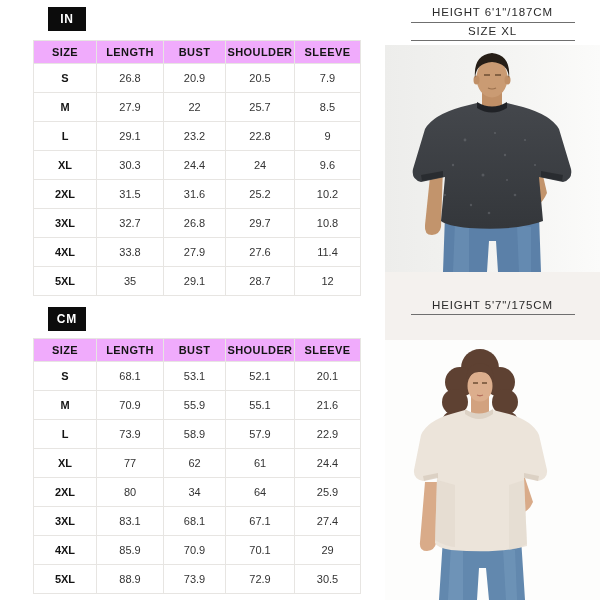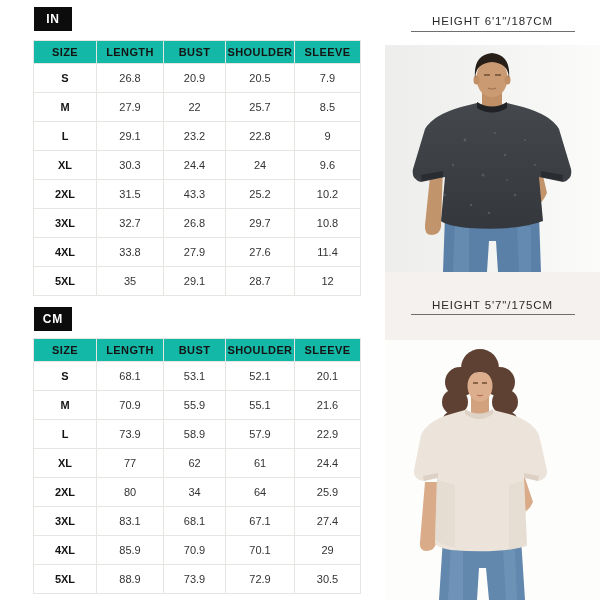--- a/index.html
+++ b/index.html
@@ -2,21 +2,21 @@
 <html><head>
 <meta charset="utf-8">
 <style>
   html,body{margin:0;padding:0;background:#ffffff;}
   .canvas{
     position:relative;width:600px;height:600px;background:#ffffff;
     font-family:"Liberation Sans",sans-serif;color:#1c1c1c;overflow:hidden;
   }
   
   .unit-badge{
-    position:absolute;left:34px;width:38px;height:24px;background:#0c0c0c;color:#fff;
+    position:absolute;left:48px;width:38px;height:24px;background:#0c0c0c;color:#fff;
     font-size:12px;font-weight:bold;letter-spacing:.8px;
     display:flex;align-items:center;justify-content:center;
   }
   #badge-in{top:7px}
   #badge-cm{top:307px}
   
   .size-table{
     position:absolute;left:33px;width:327px;border-collapse:collapse;table-layout:fixed;
     font-size:11px;color:#242424;background:#fff;
   }
@@ -24,21 +24,21 @@
   #table-cm{top:338px}
   .size-table col:nth-child(1){width:63px}
   .size-table col:nth-child(2){width:67px}
   .size-table col:nth-child(3){width:62px}
   .size-table col:nth-child(4){width:69px}
   .size-table col:nth-child(5){width:66px}
   .size-table th,.size-table td{
     border:1px solid #e7e5e2;text-align:center;vertical-align:middle;padding:0;
   }
   .size-table thead th{
-    background:#14b8a6;font-weight:bold;letter-spacing:.4px;height:22px;font-size:11px;color:#141414;
+    background:#f0abfc;font-weight:bold;letter-spacing:.4px;height:22px;font-size:11px;color:#141414;
   }
   .size-table tbody th{font-weight:bold;height:28px;color:#141414;}
   .size-table tbody td{font-weight:normal;height:28px;color:#333;}
   
   .info-block{
     position:absolute;left:385px;width:215px;
     display:flex;flex-direction:column;align-items:center;justify-content:center;
   }
   #info-top{top:0;height:45px;background:#ffffff;}
   #info-bottom{top:272px;height:68px;background:#f4f1ee;}
@@ -101,21 +101,21 @@
         <tr>
           <th>XL</th>
           <td>30.3</td>
           <td>24.4</td>
           <td>24</td>
           <td>9.6</td>
         </tr>
         <tr>
           <th>2XL</th>
           <td>31.5</td>
-          <td>43.3</td>
+          <td>31.6</td>
           <td>25.2</td>
           <td>10.2</td>
         </tr>
         <tr>
           <th>3XL</th>
           <td>32.7</td>
           <td>26.8</td>
           <td>29.7</td>
           <td>10.8</td>
         </tr>
@@ -210,20 +210,21 @@
           <td>88.9</td>
           <td>73.9</td>
           <td>72.9</td>
           <td>30.5</td>
         </tr>
       </tbody>
     </table>
 
   <div class="info-block" id="info-top">
     <div class="info-line">HEIGHT 6'1"/187CM</div>
+    <div class="info-line">SIZE XL</div>
   </div>
 
   <div class="photo" id="photo-top">
     <svg width="215" height="227" viewBox="0 0 215 227" xmlns="http://www.w3.org/2000/svg">
       <defs>
         <linearGradient id="mbg" x1="0" y1="0" x2="1" y2="0">
           <stop offset="0" stop-color="#ededeb"></stop>
           <stop offset="0.55" stop-color="#f4f4f2"></stop>
           <stop offset="1" stop-color="#fbfbfa"></stop>
         </linearGradient>

